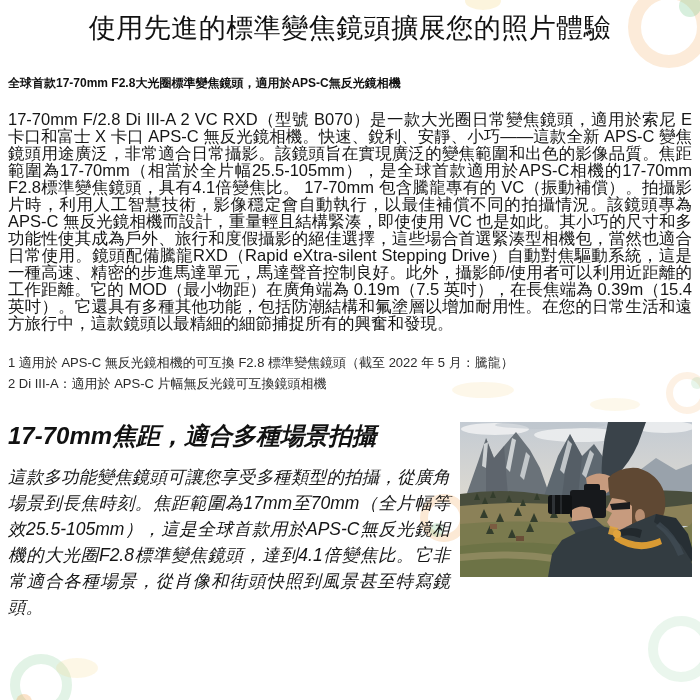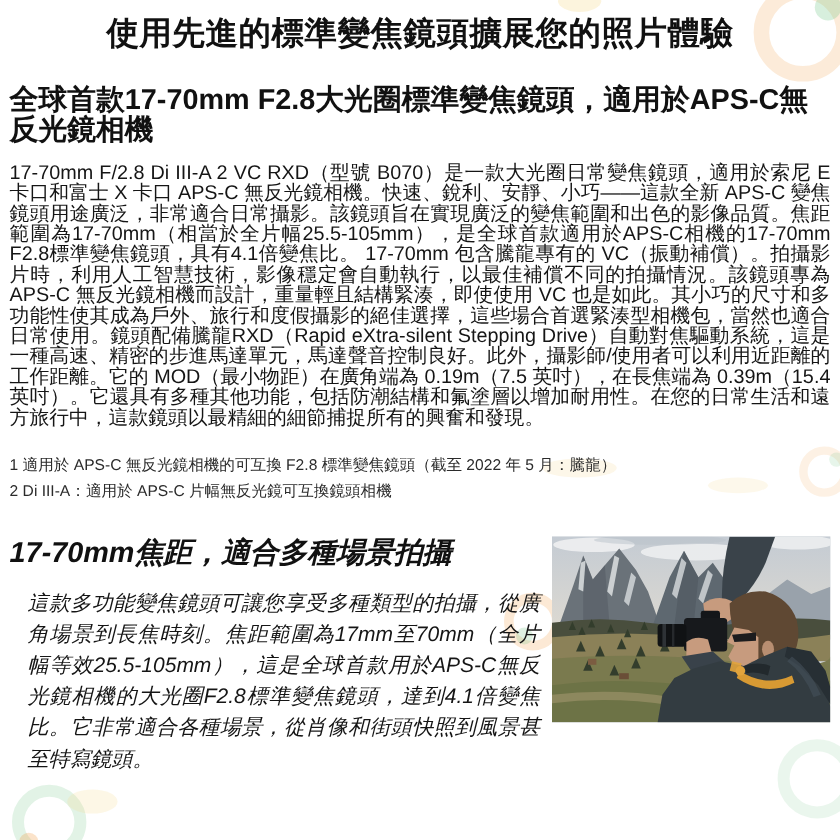--- a/index.html
+++ b/index.html
@@ -15,27 +15,27 @@
     position:relative;
     width:700px;height:700px;
     padding:0 8px;
     box-sizing:border-box;
     z-index:1;
   }
   
   h1.title{
     font-size:27px;
     line-height:32px;
-    font-weight:700;
+    font-weight:400;
     text-align:center;
     margin:12px 0 16px 0;
     letter-spacing:0.5px;
   }
   h2.subtitle{
-    font-size:24px;
+    font-size:12px;
     line-height:25px;
     font-weight:800;
     margin:27px 0 0 0;
   }
   p.body-text{
     font-size:16.5px;
     line-height:17px;
     text-align:justify;
     margin:15px 0 0 0;
     color:#151515;
@@ -58,21 +58,21 @@
   h3.section-heading{
     font-size:24px;
     line-height:28px;
     font-weight:800;
     margin:0;
   }
   p.section-body{
     font-size:17.5px;
     line-height:26px;
     text-align:justify;
-    margin:14px 0 0 15px;
+    margin:14px 0 0 0;
     color:#151515;
   }
   .photo{
     width:232px;
     height:155px;
     flex:0 0 232px;
     overflow:hidden;
     background:#cfd5da;
   }
   .photo svg{display:block;width:232px;height:155px;}

